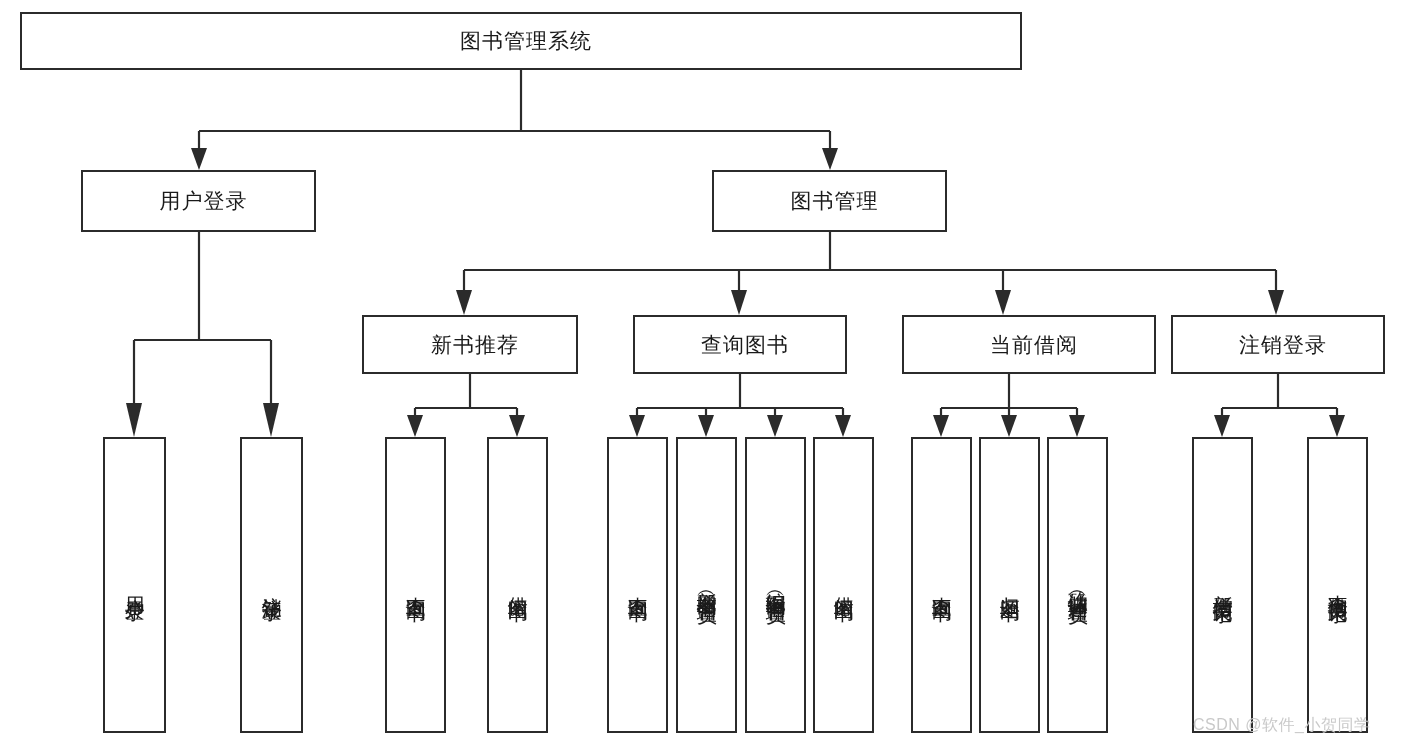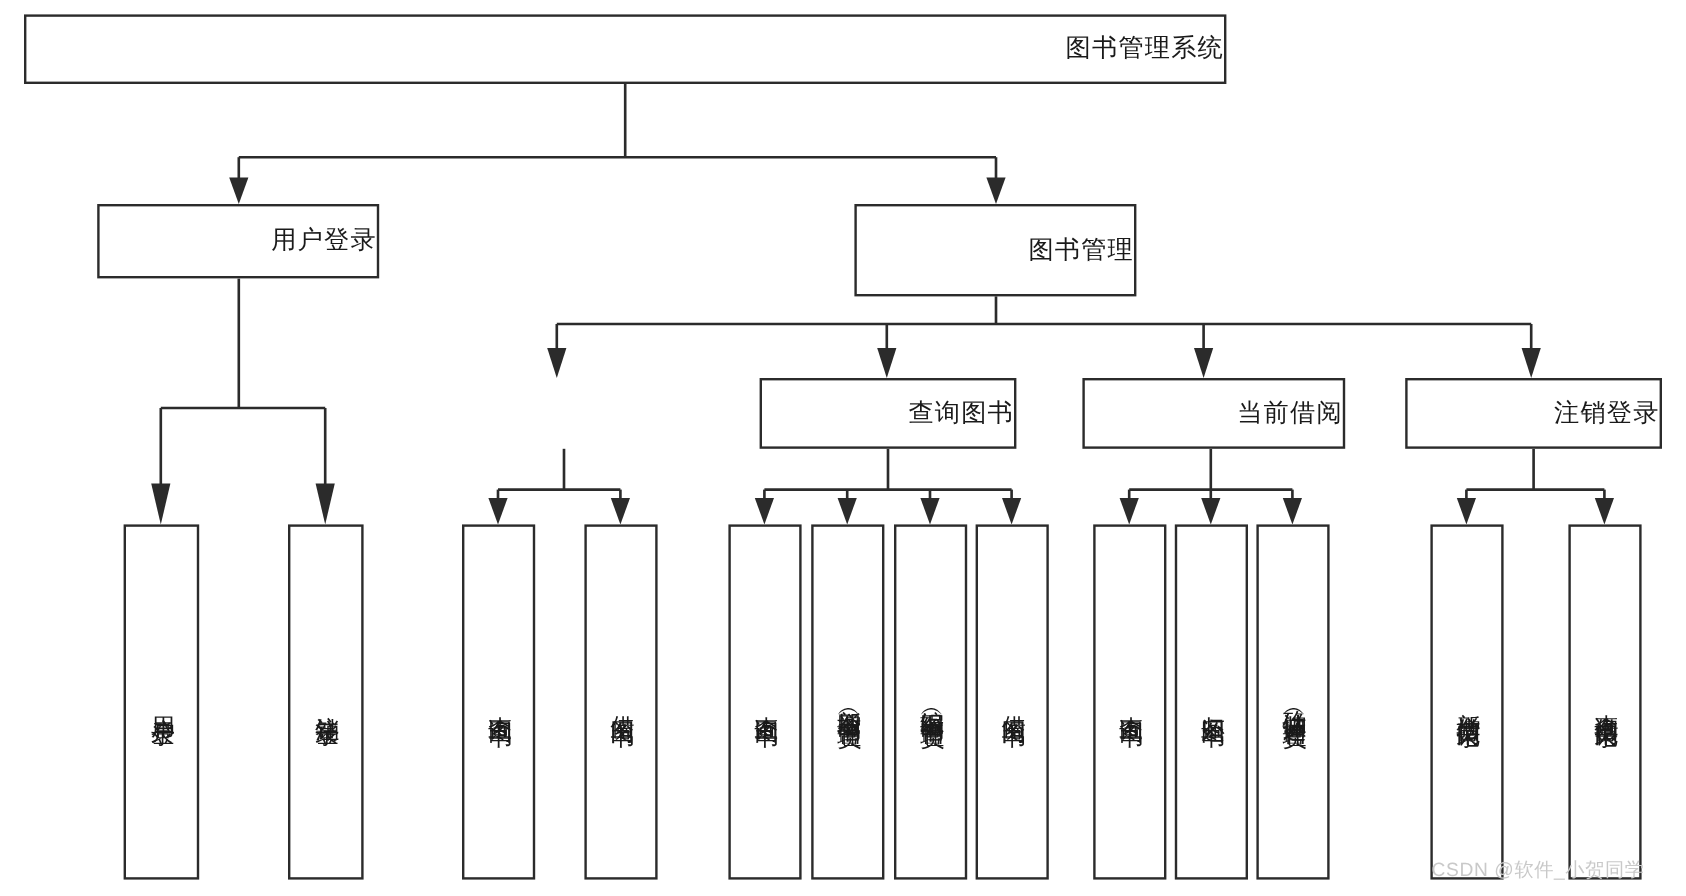--- a/index.html
+++ b/index.html
@@ -15,21 +15,21 @@
     font-family: "Liberation Sans", "DejaVu Sans", sans-serif;
     overflow: hidden;
   }
   .node {
     position: absolute;
     box-sizing: border-box;
     border: 2px solid #2b2b2b;
     background: #ffffff;
     display: flex;
     align-items: center;
-    justify-content: flex-end;
+    justify-content: center;
     color: #1a1a1a;
     padding-left: 10px;
   }
   .node.horizontal {
     font-size: 21px;
     line-height: 1.2;
     letter-spacing: 1px;
     white-space: nowrap;
   }
   .node.vertical {
@@ -141,28 +141,31 @@
     <polygon class="arrow-head" points="1329,415 1345,415 1337,437"></polygon>
   </svg>
 
   <div class="node horizontal" style="left:20px; top:12px; width:1002px; height:58px;">
     <span>图书管理系统</span>
   </div>
 
   <div class="node horizontal" style="left:81px; top:170px; width:235px; height:62px;">
     <span>用户登录</span>
   </div>
-  <div class="node horizontal" style="left:712px; top:170px; width:235px; height:77px;">
+  <div class="node horizontal" style="left:712px; top:170px; width:235px; height:62px;">
     <span>图书管理</span>
   </div>
 
+  <div class="node horizontal" style="left:362px; top:315px; width:216px; height:59px;">
+    <span>新书推荐</span>
+  </div>
   <div class="node horizontal" style="left:633px; top:315px; width:214px; height:59px;">
     <span>查询图书</span>
   </div>
-  <div class="node horizontal" style="left:902px; top:315px; width:219px; height:59px;">
+  <div class="node horizontal" style="left:902px; top:315px; width:254px; height:59px;">
     <span>当前借阅</span>
   </div>
   <div class="node horizontal" style="left:1171px; top:315px; width:214px; height:59px;">
     <span>注销登录</span>
   </div>
 
   <div class="node vertical" style="left:103px; top:437px; width:63px; height:296px;">
     <span class="vlabel">用户登录</span>
   </div>
   <div class="node vertical" style="left:240px; top:437px; width:63px; height:296px;">

